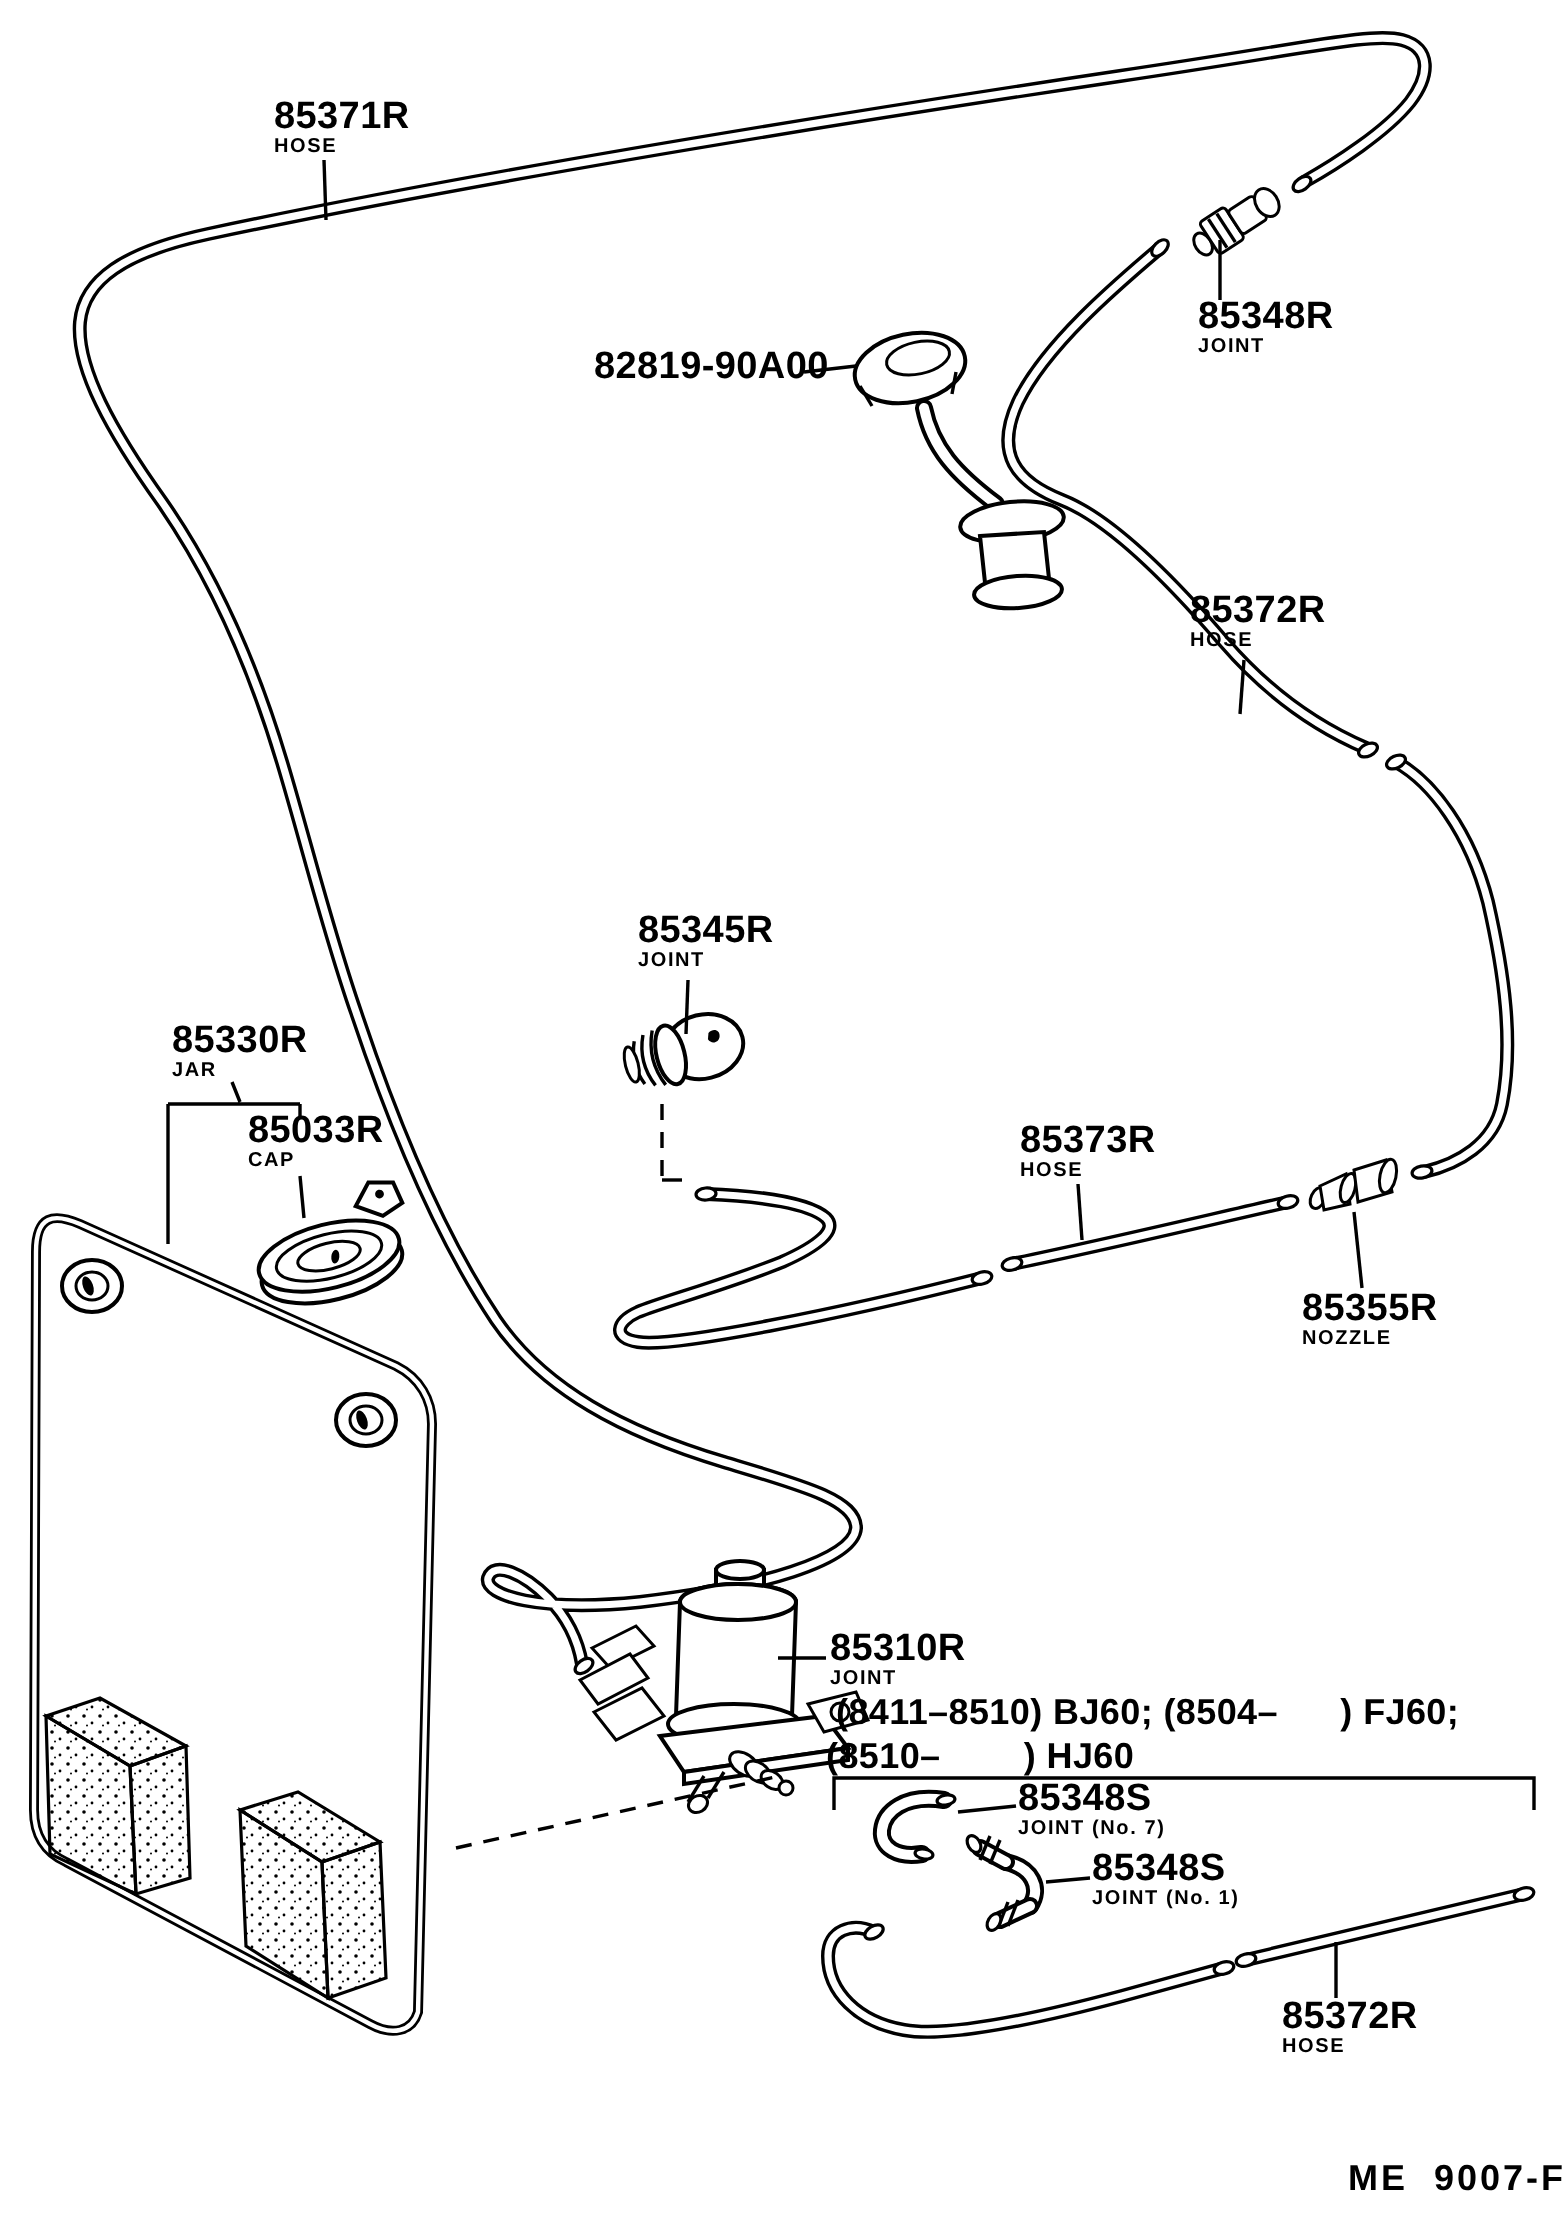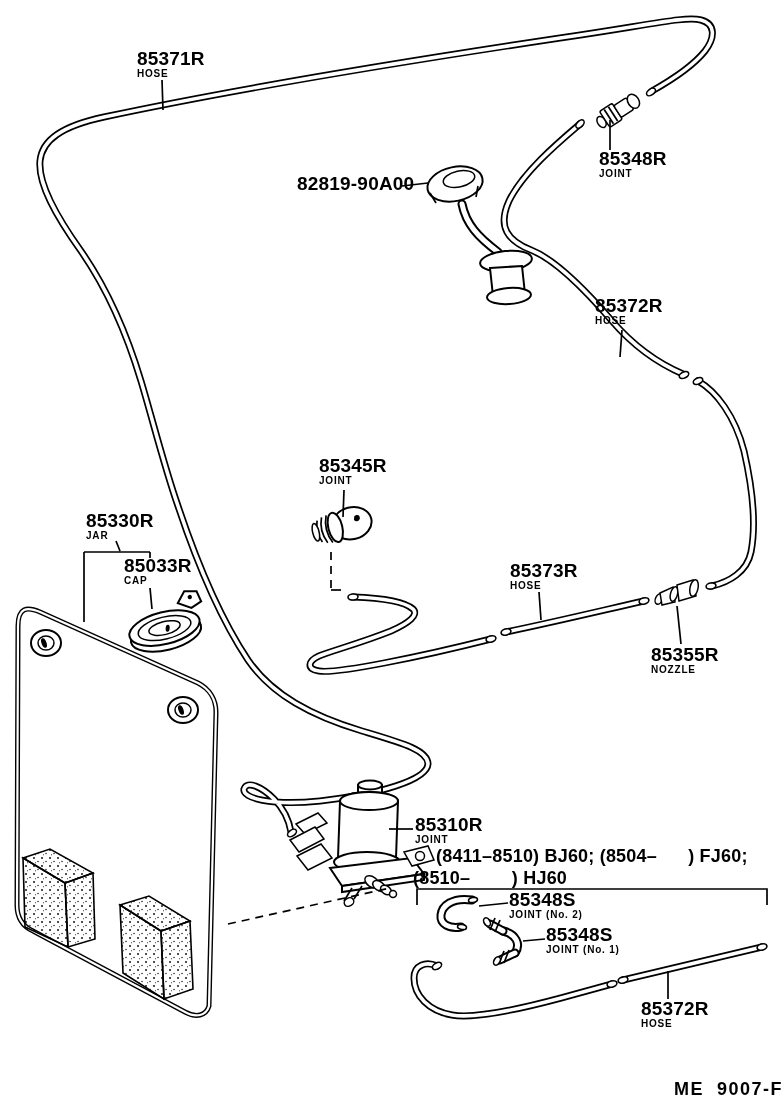--- a/index.html
+++ b/index.html
@@ -278,25 +278,25 @@
     <div class="pname">HOSE</div>
   </div>
   <div class="plabel" style="left:651px;top:645px">
     <div class="pnum">85355R</div>
     <div class="pname">NOZZLE</div>
   </div>
   <div class="plabel" style="left:415px;top:815px">
     <div class="pnum">85310R</div>
     <div class="pname">JOINT</div>
   </div>
-  <div class="note" style="left:436px;top:846px">(8411–8510) BJ60; (8504–&nbsp;&nbsp;&nbsp;&nbsp;&nbsp;&nbsp;) FJ60;</div>
+  <div class="note" style="left:418px;top:846px">(8411–8510) BJ60; (8504–&nbsp;&nbsp;&nbsp;&nbsp;&nbsp;&nbsp;) FJ60;</div>
   <div class="note" style="left:413px;top:868px">(8510–&nbsp;&nbsp;&nbsp;&nbsp;&nbsp;&nbsp;&nbsp;&nbsp;) HJ60</div>
   <div class="plabel" style="left:509px;top:890px">
     <div class="pnum">85348S</div>
-    <div class="pname">JOINT (No. 2)</div>
+    <div class="pname">JOINT (No. 7)</div>
   </div>
   <div class="plabel" style="left:546px;top:925px">
     <div class="pnum">85348S</div>
     <div class="pname">JOINT (No. 1)</div>
   </div>
   <div class="plabel" style="left:641px;top:999px">
     <div class="pnum">85372R</div>
     <div class="pname">HOSE</div>
   </div>
   <div class="footer" style="left:674px;top:1057px">ME  9007-F</div>

